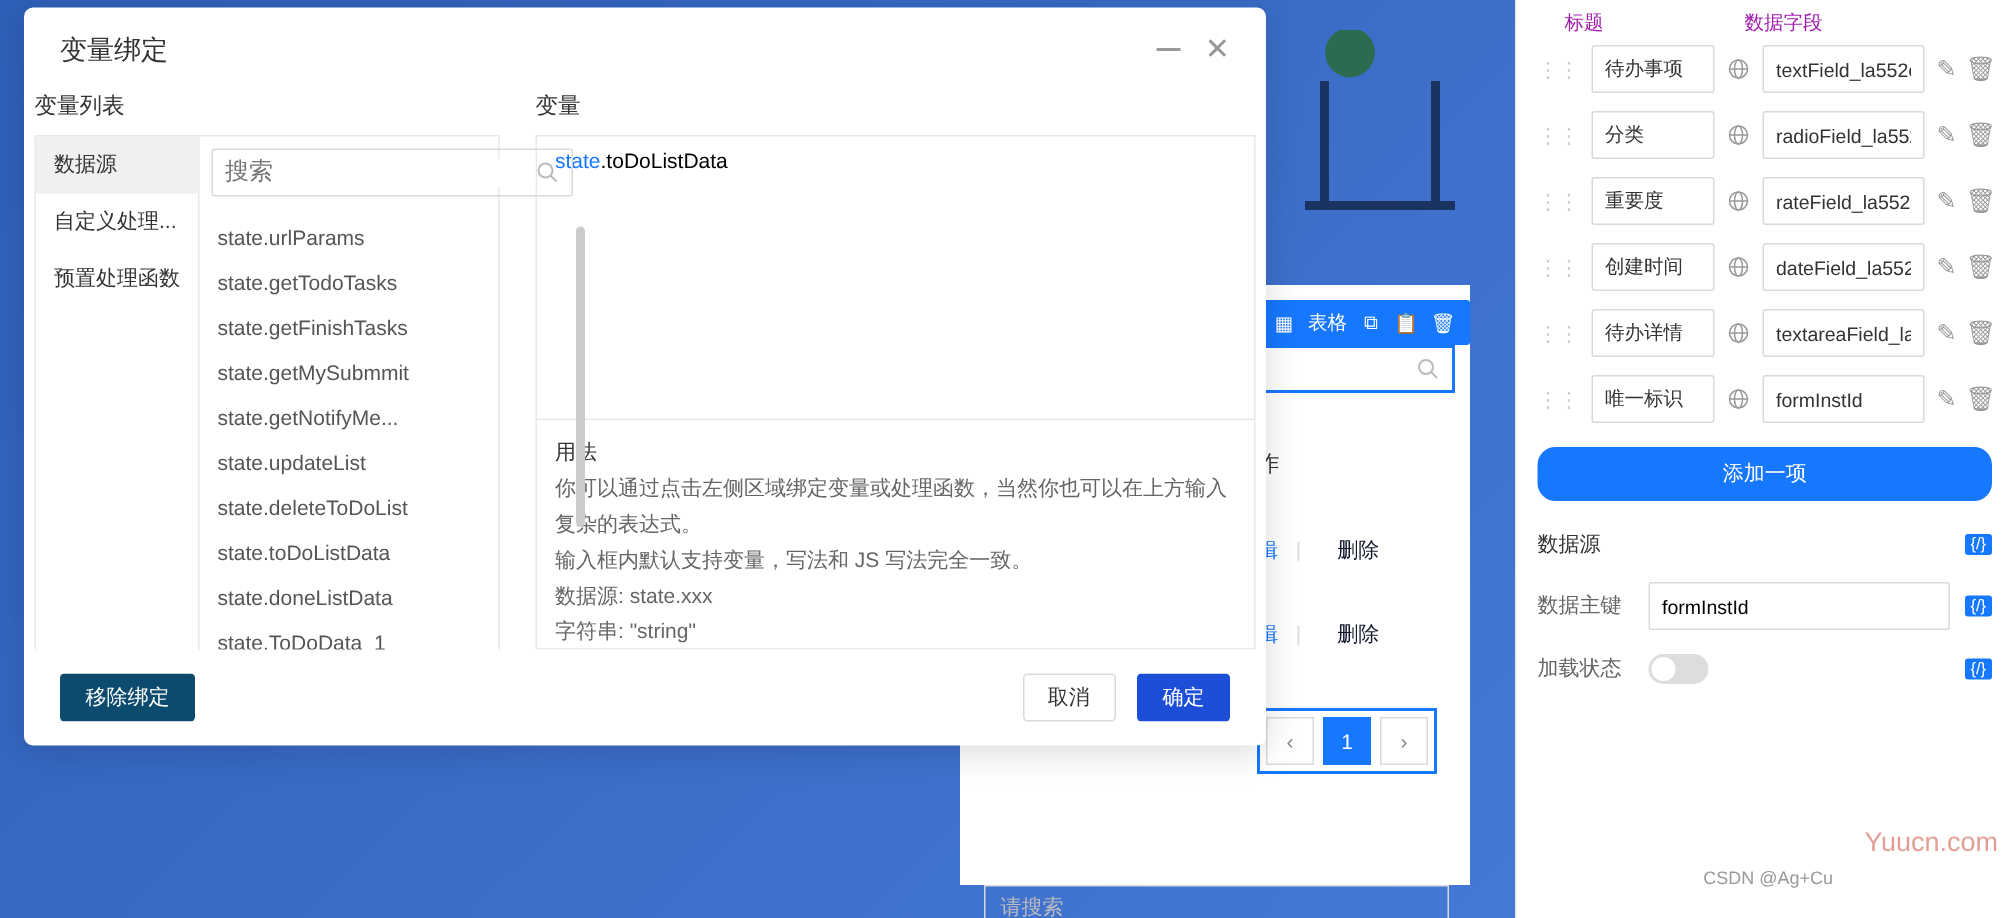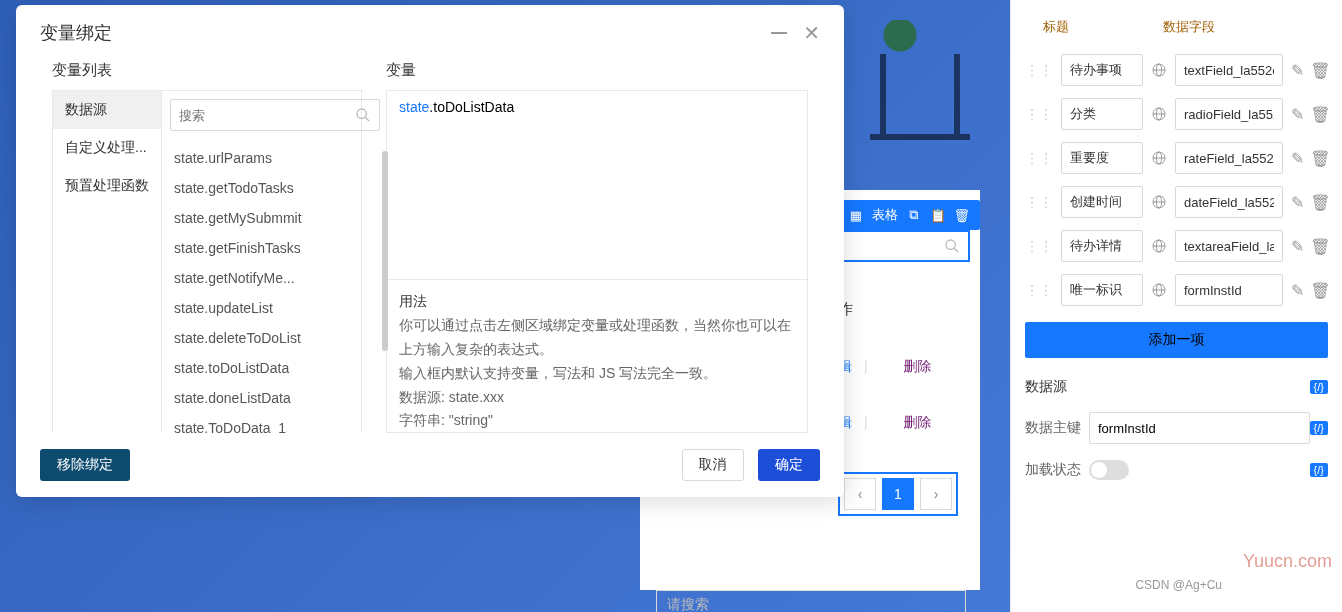--- a/index.html
+++ b/index.html
@@ -8,72 +8,72 @@
 .bg-shelf{position:absolute;top:60px;left:870px;width:100px;height:80px;border-bottom:6px solid #1a3360}
 .bg-shelf::before{content:"";position:absolute;left:10px;bottom:0;width:6px;height:80px;background:#1a3360}
 .bg-shelf::after{content:"";position:absolute;right:10px;bottom:0;width:6px;height:80px;background:#1a3360}
 .bg-plant{position:absolute;top:20px;left:880px;width:40px;height:50px;background:radial-gradient(circle at 50% 30%,#2c6b4f 40%,transparent 42%)}
 .main-right{position:absolute;left:640px;top:190px;width:340px;height:400px;background:#fff}
 .blue-toolbar{position:absolute;top:200px;left:838px;background:#1677ff;color:#fff;padding:6px 10px;display:flex;gap:8px;align-items:center;font-size:13px;border-radius:2px}
 .blue-toolbar .tb-icon{width:16px;height:16px;display:inline-flex;align-items:center;justify-content:center}
 .search-row{position:absolute;top:230px;left:838px;width:132px;height:32px;border:2px solid #1677ff;display:flex;align-items:center;justify-content:flex-end;padding:0 8px}
 .op-label{position:absolute;top:300px;left:838px;font-size:15px;color:#333}
 .op-link{color:#1677ff;font-size:14px}
-.op-del{color:#701a75;margin-left:24px}
+.op-del{color:#0f172a;margin-left:12px}
 .op-row{position:absolute;left:838px;font-size:14px}
 .op-row .sep{color:#ddd;margin:0 8px}
 .pagination{position:absolute;left:838px;top:472px;display:flex;gap:6px;border:2px solid #1677ff;padding:4px}
 .pg-btn{width:32px;height:32px;border:1px solid #d9d9d9;background:#fff;display:flex;align-items:center;justify-content:center;font-size:14px;color:#888;cursor:pointer}
 .pg-btn.active{background:#1677ff;color:#fff;border-color:#1677ff}
 .bottom-search{position:absolute;left:656px;top:590px;width:310px;height:30px;border:1px solid #d9d9d9;padding:0 10px;font-size:14px;display:flex;align-items:center;color:#bbb}
 .modal{position:absolute;left:16px;top:5px;width:828px;height:492px;background:#fff;border-radius:6px;box-shadow:0 4px 24px rgba(0,0,0,0.15);display:flex;flex-direction:column}
 .modal-header{padding:16px 24px;display:flex;align-items:center;justify-content:space-between}
 .modal-title{font-size:18px;color:#333}
 .modal-header-right{display:flex;gap:16px;align-items:center}
 .min-btn{width:16px;height:2px;background:#999}
 .close-btn{font-size:20px;color:#999;cursor:pointer;line-height:1}
-.modal-body{flex:1;display:flex;padding:0 36px;gap:0;overflow:hidden}
+.modal-body{flex:1;display:flex;padding:0 7px;gap:0;overflow:hidden}
 .col-left{width:310px;display:flex;flex-direction:column}
 .col-left h3{font-size:15px;font-weight:400;color:#333;margin-bottom:10px}
 .left-panels{display:flex;border:1px solid #e8e8e8;height:370px}
 .cat-list{width:118px;border-right:1px solid #e8e8e8}
 .cat-item{padding:10px 12px;font-size:14px;color:#333;cursor:pointer;white-space:nowrap;overflow:hidden;text-overflow:ellipsis}
 .cat-item.active{background:#f0f0f0}
 .var-panel{flex:1;display:flex;flex-direction:column;position:relative}
 .var-search{margin:8px;height:32px;border:1px solid #d9d9d9;border-radius:2px;display:flex;align-items:center;padding:0 8px}
-.var-search input{flex:1;border:none;outline:none;font-size:13px}
+.var-search input{flex:1;border:none;outline:none;font-size:16px}
 .var-items{flex:1;overflow-y:auto;padding:4px 0}
 .var-item{padding:7px 12px;font-size:14px;color:#555;cursor:pointer;white-space:nowrap;overflow:hidden;text-overflow:ellipsis}
 .var-scrollbar{position:absolute;right:0;top:60px;width:6px;height:200px;background:#ccc;border-radius:3px}
 .col-right{flex:1;margin-left:24px;display:flex;flex-direction:column}
 .col-right h3{font-size:15px;font-weight:400;color:#333;margin-bottom:10px}
 .code-box{border:1px solid #e8e8e8;height:200px;padding:8px 12px;font-family:Consolas,Monaco,monospace;font-size:14px}
 .code-box .kw{color:#1677ff}
 .usage-box{border:1px solid #e8e8e8;border-top:none;padding:10px 12px;font-size:14px;color:#666;line-height:1.7;height:160px;overflow:hidden}
 .usage-box strong{color:#333;font-weight:500}
 .modal-footer{padding:16px 24px;display:flex;justify-content:space-between;align-items:center}
 .btn{padding:6px 16px;font-size:14px;border-radius:3px;cursor:pointer;border:1px solid transparent}
 .btn-danger{background:#0c4a6e;color:#fff}
 .btn-default{background:#fff;border-color:#d9d9d9;color:#333;margin-right:10px}
 .btn-primary{background:#1d4ed8;color:#fff}
 .side-panel{position:absolute;left:1010px;top:0;width:332px;height:612px;background:#fff;border-left:1px solid #e8e8e8;padding:0 14px;overflow:hidden}
-.sp-header{display:flex;padding:18px 0;font-size:13px;color:#a16207}
+.sp-header{display:flex;padding:6px 0;font-size:13px;color:#a21caf}
 .sp-header span:first-child{width:120px;margin-left:18px}
 .field-row{display:flex;align-items:center;gap:8px;margin-bottom:12px}
 .drag-handle{color:#ccc;font-size:14px;cursor:grab}
 .field-input{height:32px;border:1px solid #d9d9d9;border-radius:2px;padding:15px 8px;font-size:13px;color:#333;background:#fff}
 .field-title{width:82px}
 .field-data{width:108px}
 .row-icon{width:16px;height:16px;color:#999;display:inline-flex;align-items:center;justify-content:center;cursor:pointer}
-.add-btn{width:100%;background:#1677ff;color:#000000;border:none;height:36px;font-size:14px;border-radius:2px;cursor:pointer;margin-top:4px}
+.add-btn{width:100%;background:#1677ff;color:#ffffff;border:none;height:36px;font-size:14px;border-radius:12px;cursor:pointer;margin-top:4px}
 .sp-section{margin-top:20px}
 .sp-section-hd{display:flex;justify-content:space-between;align-items:center;font-size:14px;color:#333;margin-bottom:12px}
 .code-tag{background:#1677ff;color:#fff;font-size:11px;padding:1px 4px;border-radius:2px}
 .edit-code-btn{width:100%;background:#1677ff;color:#fff;border:none;height:36px;font-size:14px;border-radius:3px;cursor:pointer}
-.sp-row{display:flex;align-items:center;margin-top:16px;font-size:14px;color:#333}
+.sp-row{display:flex;align-items:center;gap:10px;margin-top:16px;font-size:14px;color:#333}
 .sp-row label{width:64px;color:#666}
 .sp-row input{flex:1;height:32px;border:1px solid #d9d9d9;border-radius:2px;padding:0 8px;font-size:13px}
 .toggle{width:40px;height:20px;background:#ddd;border-radius:10px;position:relative;cursor:pointer}
 .toggle::after{content:"";position:absolute;left:2px;top:2px;width:16px;height:16px;background:#fff;border-radius:50%}
 .watermark{position:absolute;right:10px;bottom:40px;font-size:18px;color:rgba(200,60,40,0.5);font-weight:500}
 .credit{position:absolute;right:120px;bottom:20px;font-size:12px;color:#999}
 svg{width:16px;height:16px}
 .icon-search{stroke:#bbb;fill:none;stroke-width:2}
 .icon-globe{stroke:#999;fill:none;stroke-width:1.5}
 </style>
@@ -147,22 +147,22 @@
           <div class="var-search">
             <input placeholder="搜索" style="">
             <svg class="icon-search" viewBox="0 0 24 24">
                 <circle cx="10" cy="10" r="7"></circle>
                 <line x1="15" y1="15" x2="21" y2="21"></line>
               </svg>
           </div>
           <div class="var-items">
             <div class="var-item">state.urlParams</div>
             <div class="var-item">state.getTodoTasks</div>
+            <div class="var-item">state.getFinishTasks</div>
             <div class="var-item">state.getMySubmmit</div>
-            <div class="var-item">state.getFinishTasks</div>
             <div class="var-item">state.getNotifyMe...</div>
             <div class="var-item">state.updateList</div>
             <div class="var-item">state.deleteToDoList</div>
             <div class="var-item">state.toDoListData</div>
             <div class="var-item">state.doneListData</div>
             <div class="var-item">state.ToDoData_1</div>
           </div>
           <div class="var-scrollbar"></div>
         </div>
       </div>

